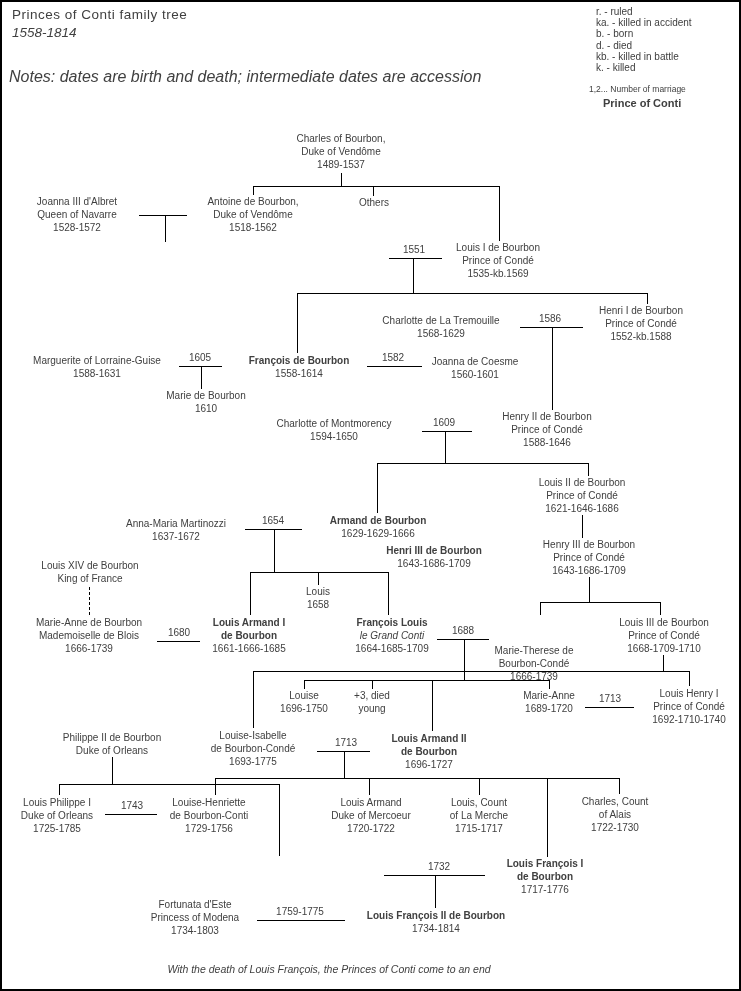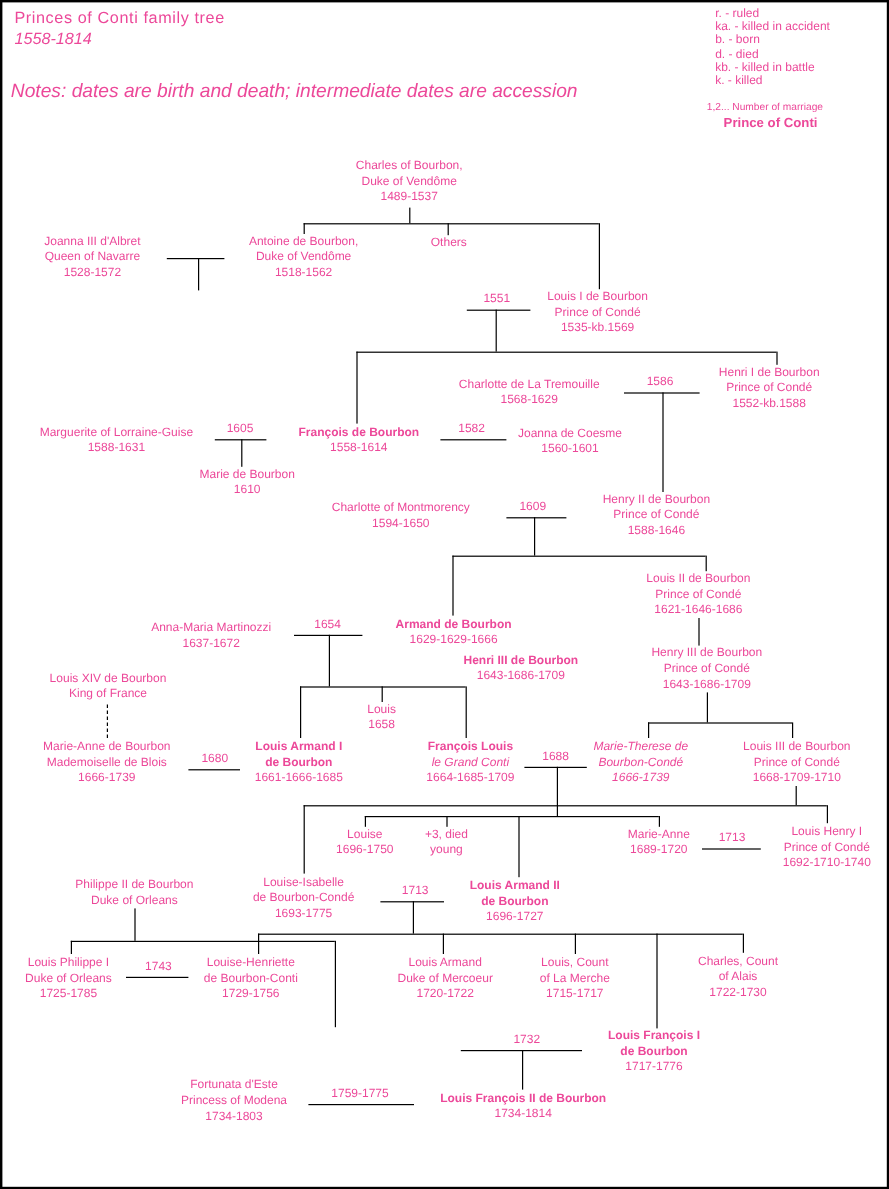--- a/index.html
+++ b/index.html
@@ -3,21 +3,21 @@
 <meta charset="utf-8">
 <style>
   html,body{margin:0;padding:0;background:#fff;}
   #canvas{
     position:relative;
     width:741px;height:991px;
     box-sizing:border-box;
     border:2px solid #000;
     background:#fff;
     font-family:"Liberation Sans","DejaVu Sans",sans-serif;
-    color:#ec4899;
+    color:#404040;
     overflow:hidden;
   }
   .abs{position:absolute;}
   #chart-title{left:10px;top:5px;font-size:13.5px;letter-spacing:.5px;}
   #chart-subtitle{left:10px;top:23px;font-size:13.5px;font-style:italic;}
   #chart-notes{left:7px;top:66px;font-size:16px;font-style:italic;}
   #footer-note{left:327px;top:961px;font-size:10.5px;font-style:italic;transform:translateX(-50%);white-space:nowrap;}
 
   
   #legend-symbols{left:497px;top:5px;font-size:10px;line-height:14px;}
@@ -167,21 +167,21 @@
       <div class="node" style="left: 247px; top: 614px;">
         <div class="node-row bold">Louis Armand I</div>
         <div class="node-row bold">de Bourbon</div>
         <div class="node-row">1661-1666-1685</div>
       </div>
       <div class="node" style="left: 390px; top: 614px;">
         <div class="node-row bold">François Louis</div>
         <div class="node-row italic">le Grand Conti</div>
         <div class="node-row">1664-1685-1709</div>
       </div>
-      <div class="node" style="left: 532px; top: 614px; font-style: italic;">
+      <div class="node" style="left: 532px; top: 642px;">
         <div class="node-row">Marie-Therese de</div>
         <div class="node-row">Bourbon-Condé</div>
         <div class="node-row">1666-1739</div>
       </div>
       <div class="node" style="left: 662px; top: 614px;">
         <div class="node-row">Louis III de Bourbon</div>
         <div class="node-row">Prince of Condé</div>
         <div class="node-row">1668-1709-1710</div>
       </div>
       <div class="node" style="left: 302px; top: 687px;">
@@ -325,13 +325,14 @@
       <div class="conn-v" style="left: 110px; top: 755px; height: 27px;"></div>
       <div class="conn-h" style="left: 57px; top: 782px; width: 220px;"></div>
       <div class="conn-v" style="left: 57px; top: 782px; height: 11px;"></div>
       <div class="conn-v" style="left: 277px; top: 782px; height: 72px;"></div>
       <div class="conn-h" style="left: 103px; top: 812px; width: 52px;"></div>
       <div class="conn-h" style="left: 382px; top: 873px; width: 101px;"></div>
       <div class="conn-v" style="left: 433px; top: 873px; height: 33px;"></div>
       <div class="conn-h" style="left: 255px; top: 918px; width: 88px;"></div>
     </div>
 
+  <div class="abs" id="footer-note">With the death of Louis François, the Princes of Conti come to an end</div>
 </div>
 
 </body></html>

